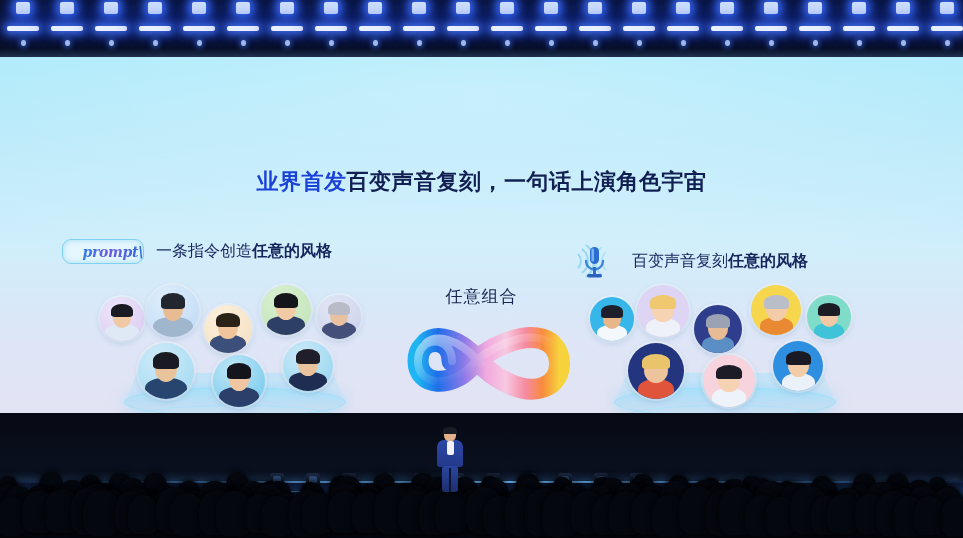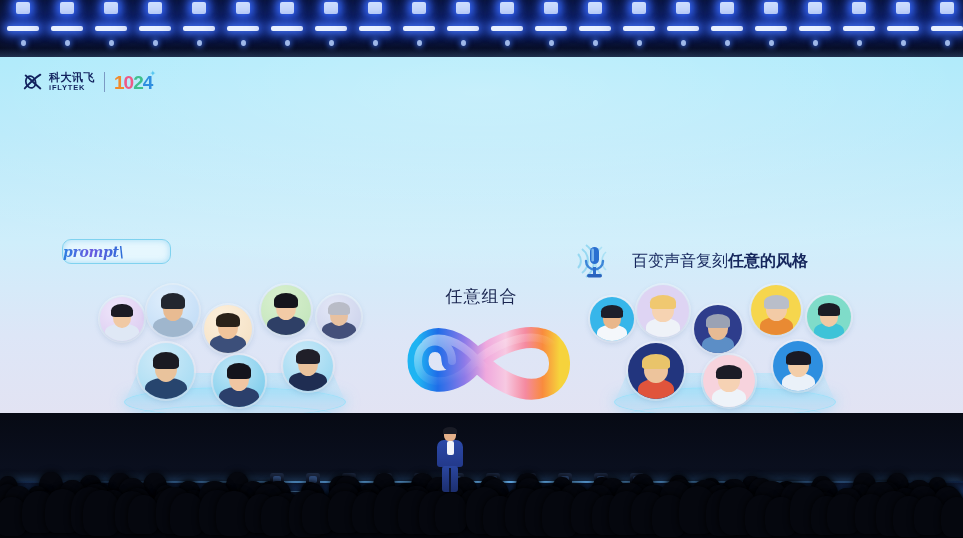--- a/index.html
+++ b/index.html
@@ -73,23 +73,23 @@
   .title .hl { color:#1b42d8; }
 
   
   .sec-head { position:absolute; display:flex; align-items:center; gap:12px; }
   .sec-left { left:62px; top:182px; }
   .sec-right { left:568px; top:178px; }
   .sec-text { font-size:16px; color:#15265c; white-space:nowrap; }
   .sec-text b { font-weight:bold; }
 
   .prompt-badge {
-    width:109px; height:25px; border-radius:9px;
+    width:82px; height:25px; border-radius:9px;
     border:1.6px solid #7fd2ef; background:rgba(236,250,255,.78);
-    display:flex; align-items:center; justify-content:flex-start;
+    display:flex; align-items:center; justify-content:flex-end;
     box-shadow:0 0 6px rgba(120,200,240,.6) inset;
   }
   .prompt-badge span {
     font-family:"DejaVu Serif",serif; font-style:italic; font-weight:bold;
     font-size:14px; letter-spacing:-.3px;
     background:linear-gradient(90deg,#2b7fe0 0%,#6a5ae0 45%,#2b6fd8 100%);
     -webkit-background-clip:text; background-clip:text; color:transparent;
   }
   .mic-wrap { position:relative; width:52px; height:52px; }
 
@@ -298,46 +298,31 @@
           <div class="led-bar"></div>
           <div class="led-dot"></div>
         </div>
       </div>
     <div class="truss-glow"></div>
   </div>
 
   <div class="slide">
     <div class="slide-sheen"></div>
 
-    <div class="logo-row">
-      <div class="ifly">
-        <svg class="ifly-mark" viewBox="0 0 24 24">
-          <path d="M3 19 C8 14 12 9 20 4" stroke="#12225e" stroke-width="2.1" fill="none" stroke-linecap="round"></path>
-          <path d="M4 5 C9 9 14 14 20 19" stroke="#12225e" stroke-width="2.1" fill="none" stroke-linecap="round"></path>
-          <ellipse cx="9.5" cy="12" rx="5.2" ry="6.6" stroke="#12225e" stroke-width="1.9" fill="none" transform="rotate(-18 9.5 12)"></ellipse>
-        </svg>
-        <div class="ifly-txt">
-          <span class="ifly-cn">科大讯飞</span>
-          <span class="ifly-en">iFLYTEK</span>
-        </div>
-      </div>
-      <div class="logo-div"></div>
-      <div class="logo1024">
-        <span class="d d1">1</span>
-        <span class="d d2">0</span>
-        <span class="d d3">2</span>
-        <span class="d d4">4</span>
-        <span class="sparkle">✦</span>
-      </div>
-    </div>
-
+
+    <div class="title">
+      <span class="hl">业界首发</span><span>百变声音复刻，一句话上演角色宇宙</span>
+    </div>
 
     <div class="sec-head sec-left">
       <div class="prompt-badge">
         <span>prompt\</span>
+      </div>
+      <div class="sec-text">
+        <span>一条指令创造</span><b>任意的风格</b>
       </div>
     </div>
 
     <div class="sec-head sec-right">
       <div class="mic-wrap">
         <svg viewBox="0 0 52 52" width="52" height="52">
           <g fill="none" stroke="#5cc4ea" stroke-width="2" opacity=".5">
             <path d="M18 10 A20 20 0 0 1 18 42"></path>
             <path d="M14 14 A15 15 0 0 1 14 38"></path>
             <path d="M10 19 A10 10 0 0 1 10 33"></path>

